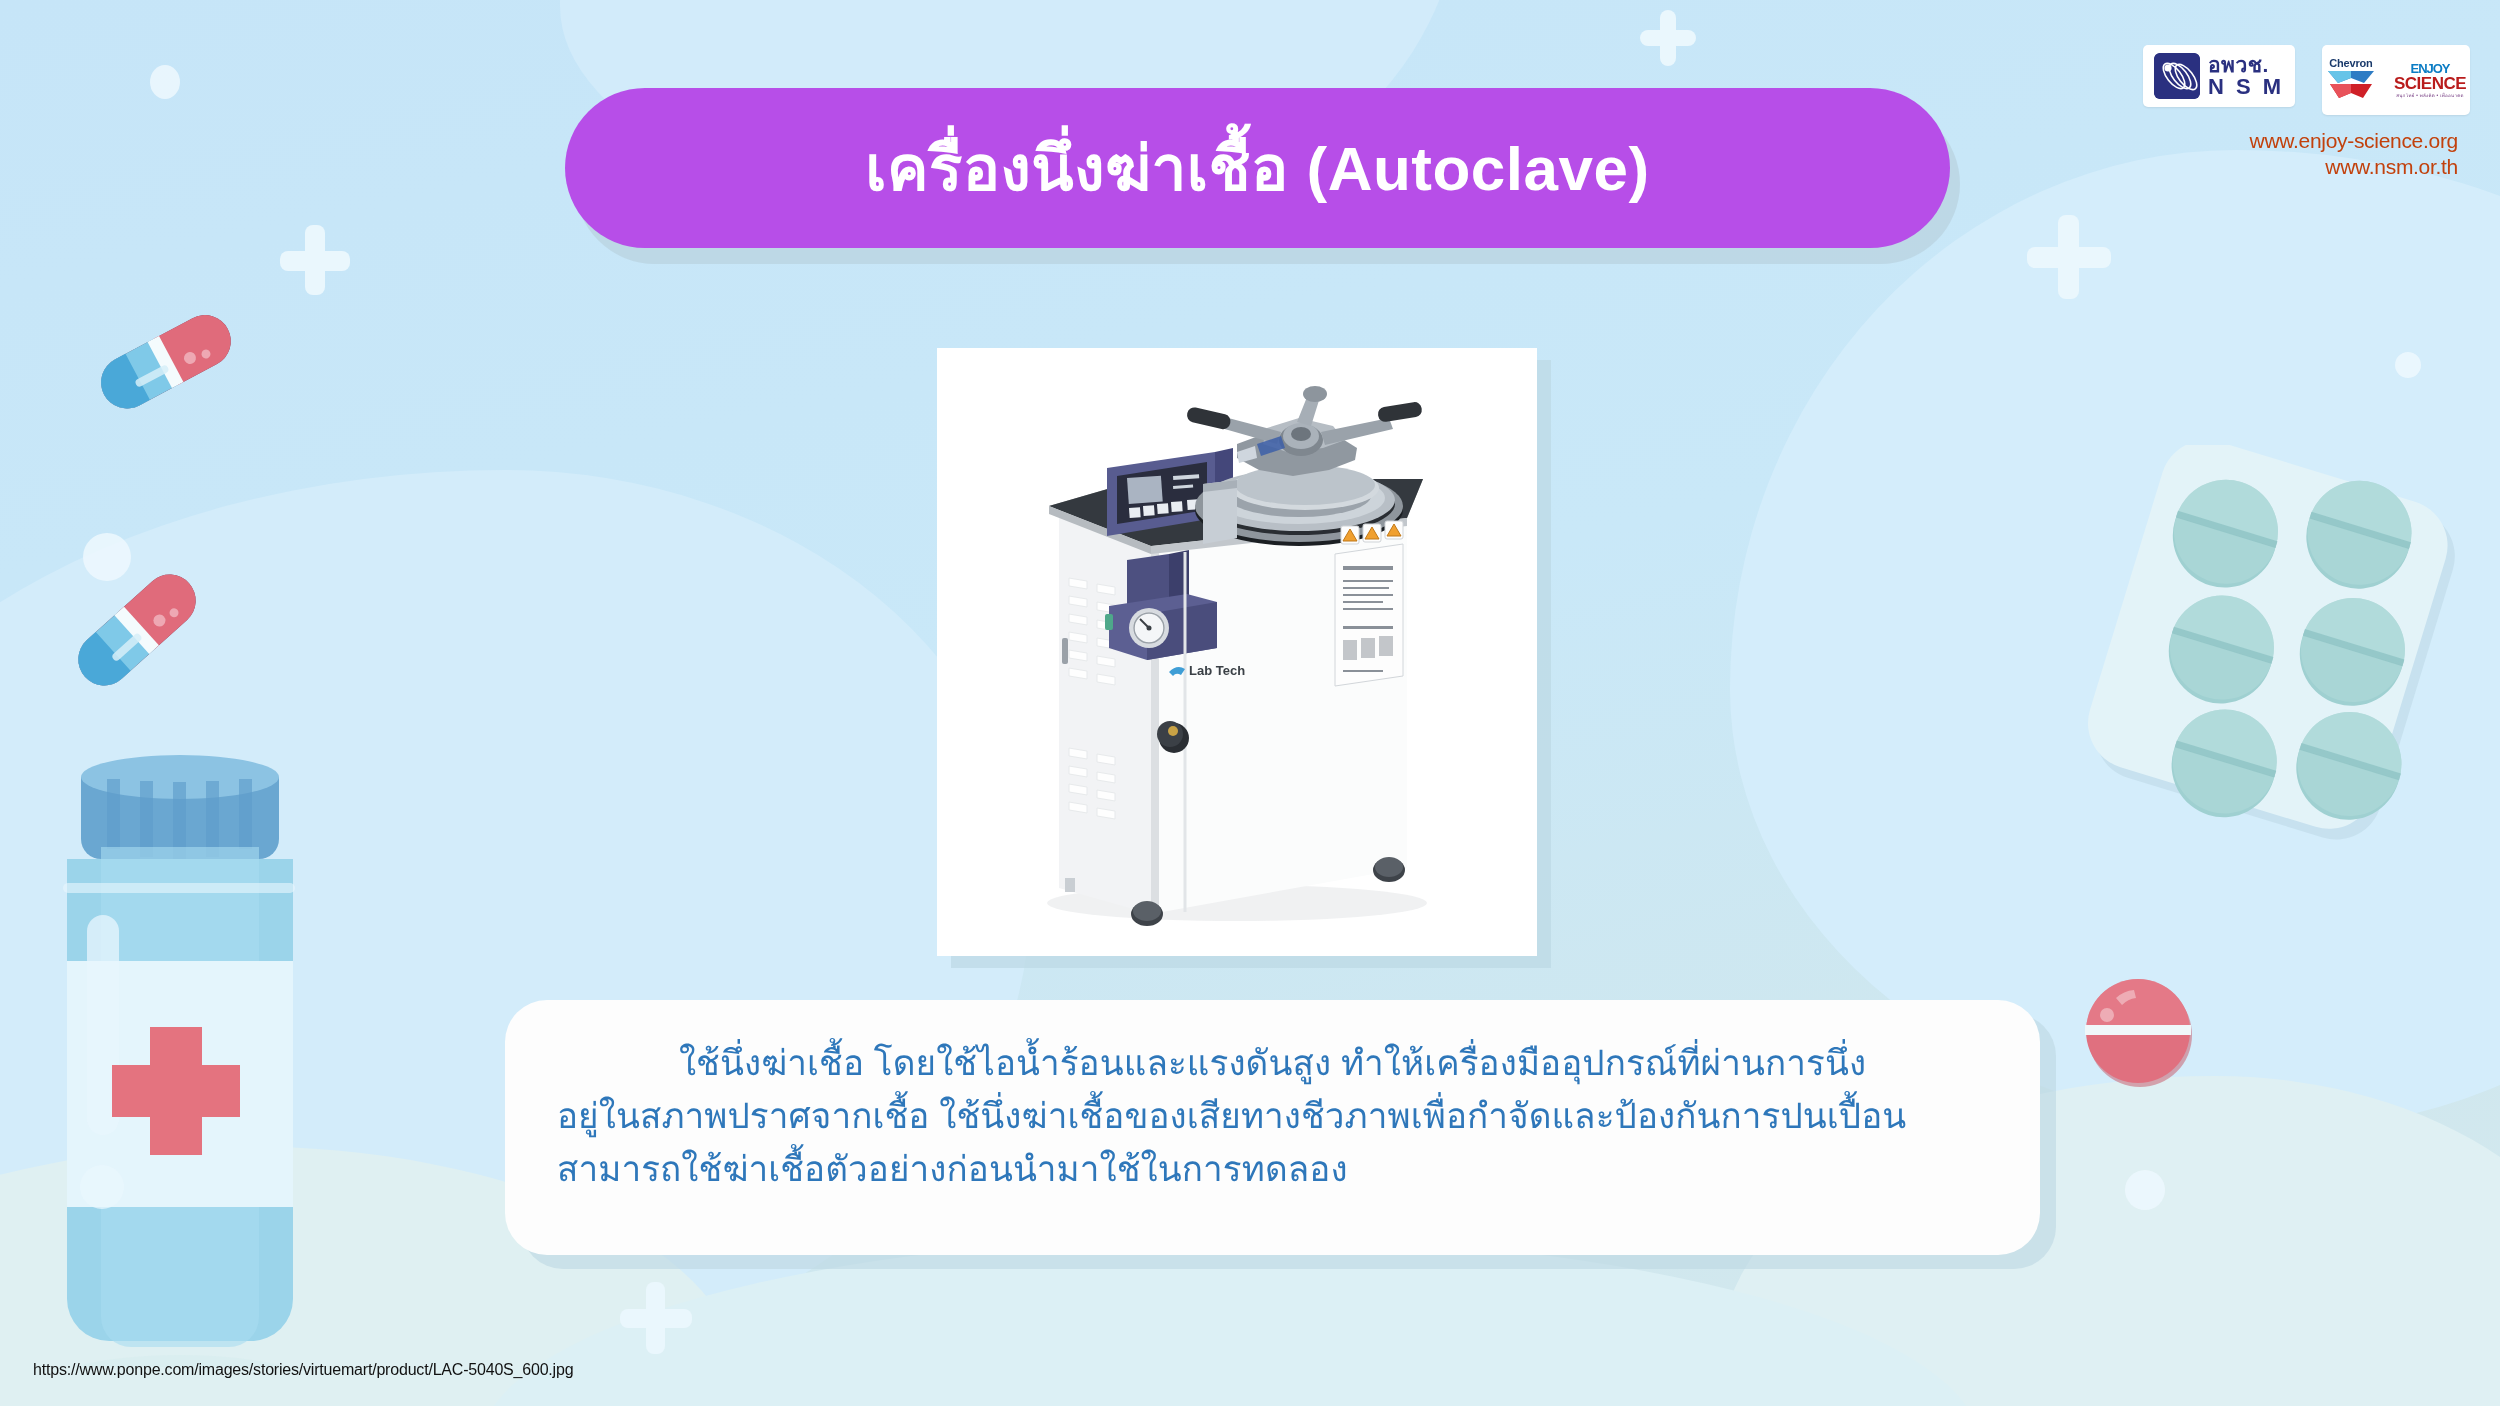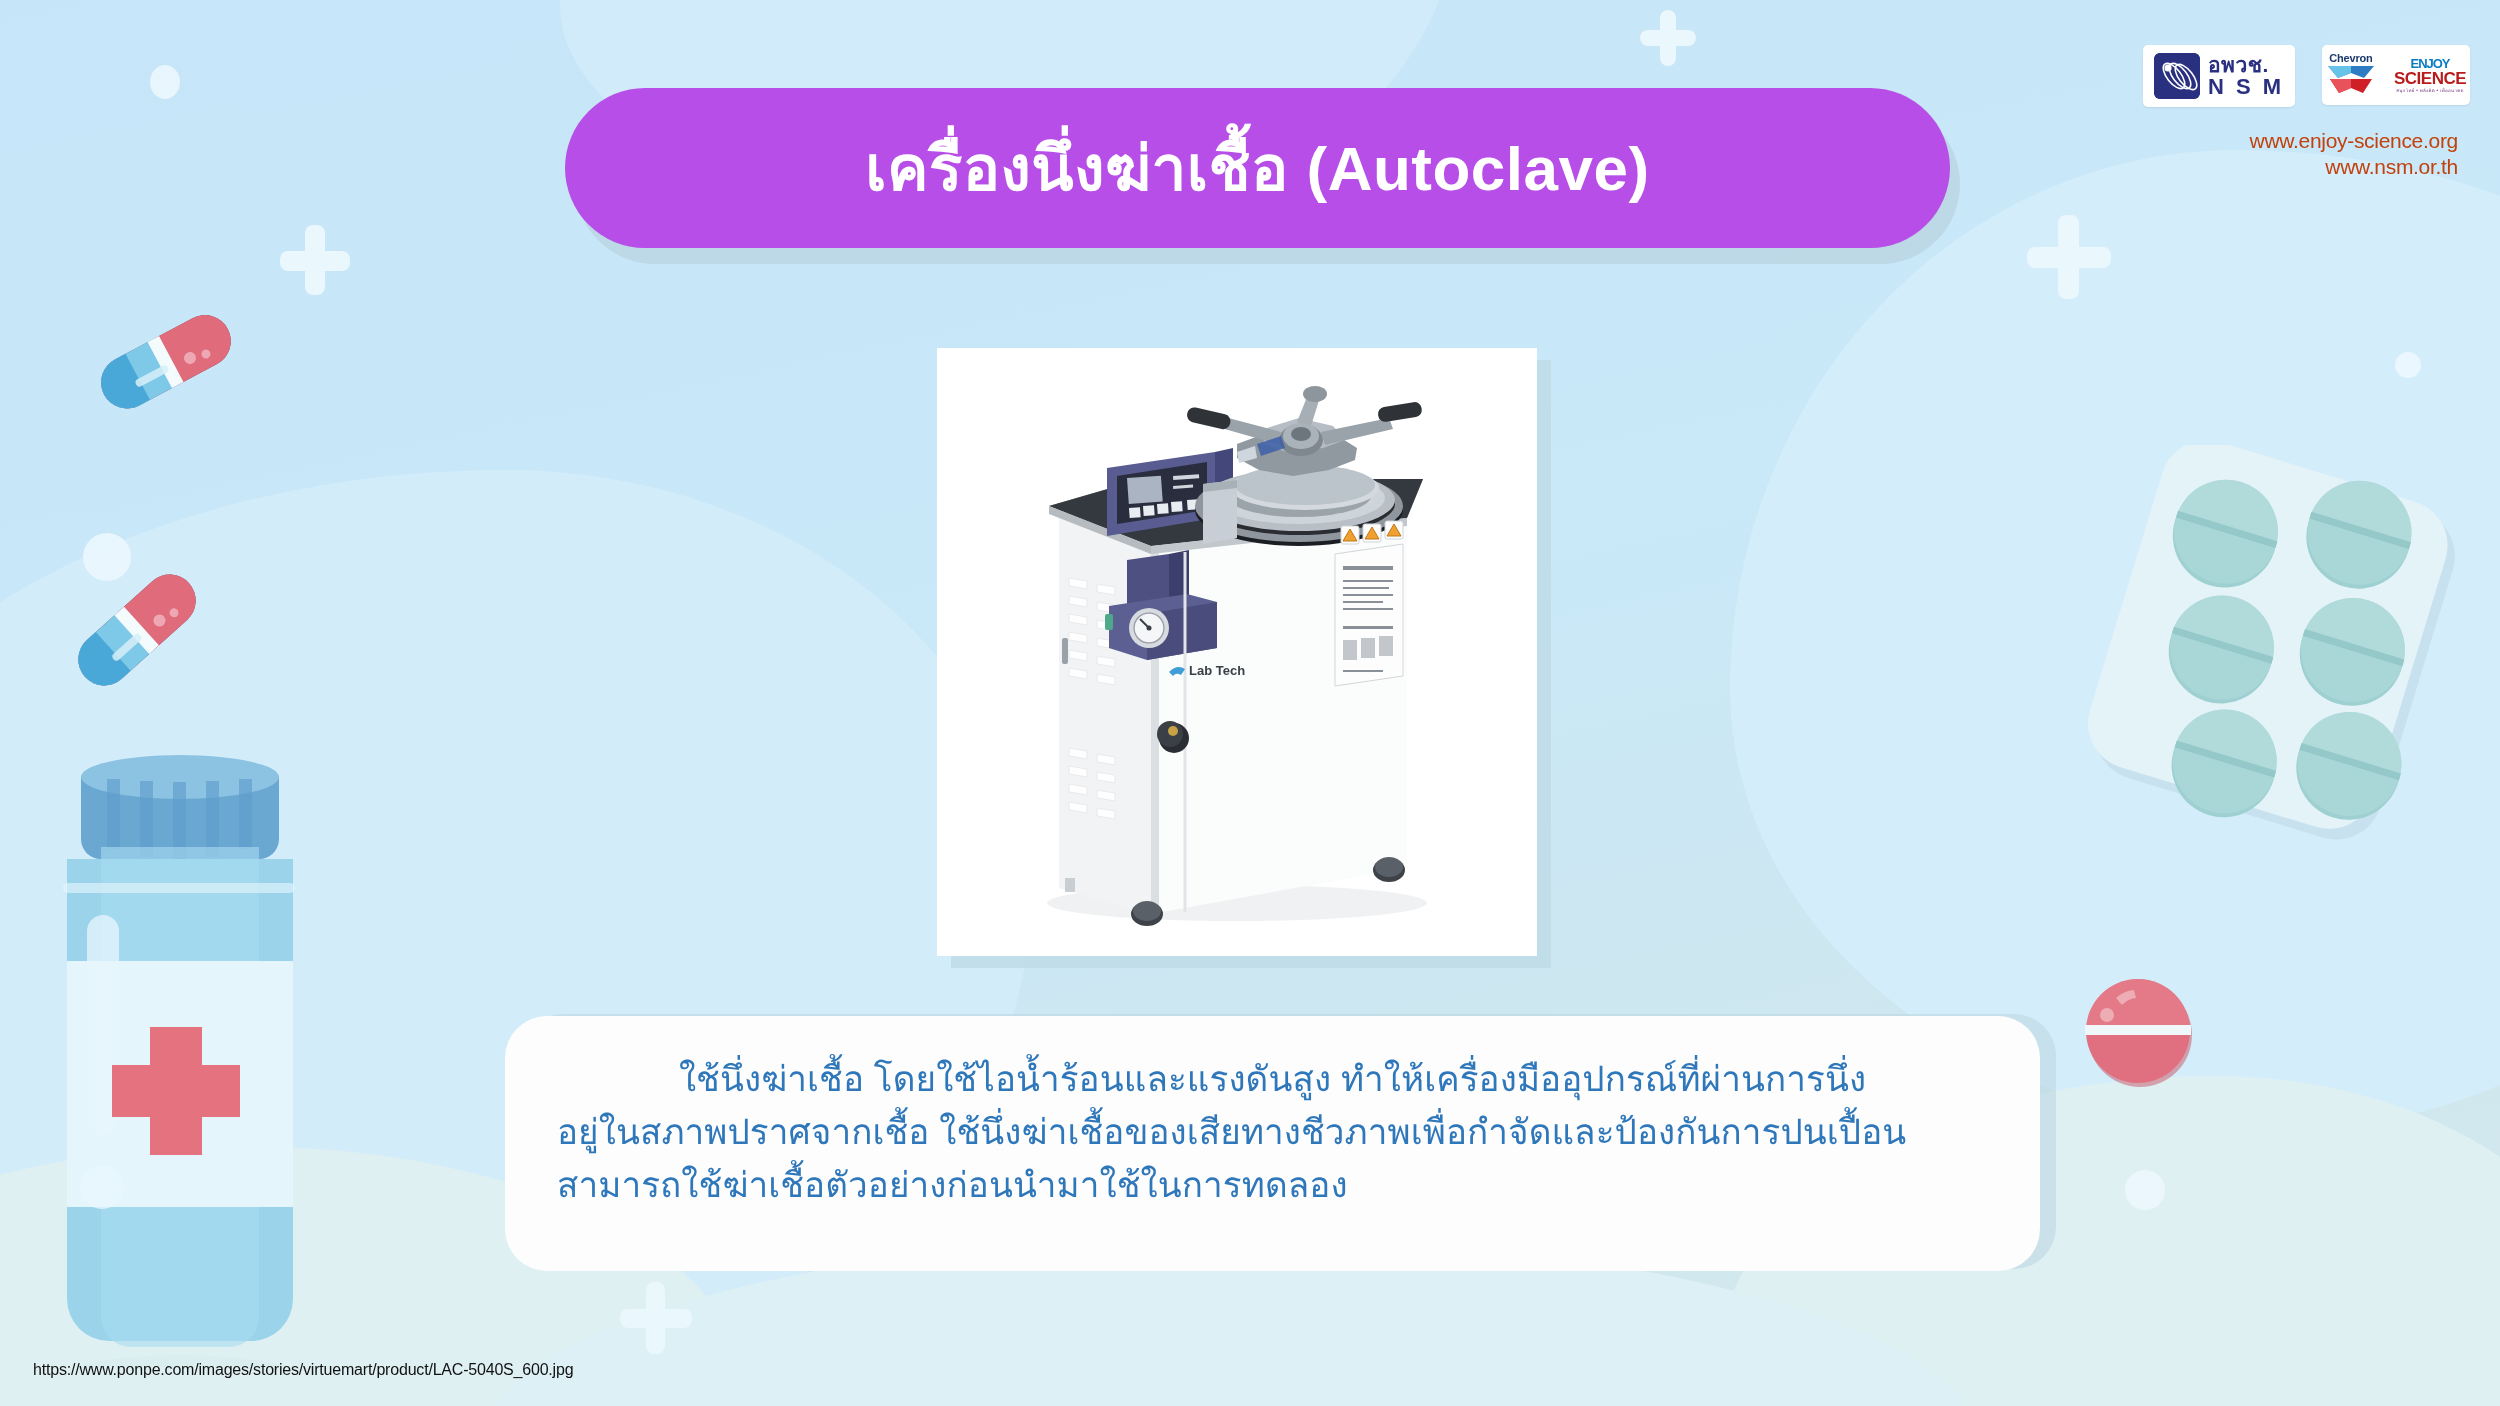--- a/index.html
+++ b/index.html
@@ -49,21 +49,21 @@
     box-shadow: 0 1px 2px rgba(0,0,0,.08);
   }
   .logo-nsm { width: 152px; height: 62px; gap: 8px; padding: 6px 8px; }
   .nsm-mark {
     width: 46px; height: 46px; background: #2a3080; border-radius: 6px;
     position: relative; flex: none; overflow: hidden;
   }
   .nsm-text { line-height: 1; }
   .nsm-text .t1 { font-size: 21px; font-weight: 700; color: #2a3080; letter-spacing: .5px; }
   .nsm-text .t2 { font-size: 22px; font-weight: 700; color: #2a3080; letter-spacing: 3px; margin-top: 1px;}
-  .logo-chev { width: 148px; height: 60px; gap: 9px; padding: 20px 8px; }
+  .logo-chev { width: 148px; height: 70px; gap: 9px; padding: 20px 8px; }
   .chev-left { display: flex; flex-direction: column; align-items: center; }
   .chev-word { font-size: 11px; font-weight: 700; color: #1a3a6b; letter-spacing: -.2px; }
   .chev-divider { width: 1px; height: 40px; background: #b9c2ca; }
   .es { display: flex; flex-direction: column; align-items: center; line-height: 1; }
   .es-1 { font-size: 13px; font-weight: 800; color: #0a7cc4; letter-spacing: -1px; text-align: right;
           -webkit-text-stroke: 0; }
   .es-2 { font-size: 17px; font-weight: 800; color: #b91c1c; letter-spacing: -.5px; }
   .es-3 { font-size: 4.5px; color: #6c2f7a; letter-spacing: .3px; margin-top: 2px; }
 
   .urls {
@@ -102,21 +102,21 @@
   
   .autoclave { position: absolute; left: 0; top: 0; width: 600px; height: 608px; }
 
   
   .desc-wrap { position: absolute; left: 505px; top: 1000px; width: 1535px; height: 255px; }
   .desc-shadow {
     position: absolute; left: 16px; top: 14px; width: 1535px; height: 255px;
     background: #bed8e3; border-radius: 42px; opacity: .65;
   }
   .desc-card {
-    position: absolute; left: 0; top: 16px; width: 1535px; height: 255px;
+    position: absolute; left: 0; top: 0; width: 1535px; height: 255px;
     background: #fdfdfd; border-radius: 42px;
     padding: 36px 52px 0 52px;
   }
   .desc-text {
     color: #2e77ba; font-size: 35px; line-height: 1.52;
     text-align: left; letter-spacing: .1px;
   }
   .desc-text .l1 { text-align: center; }
 
   

